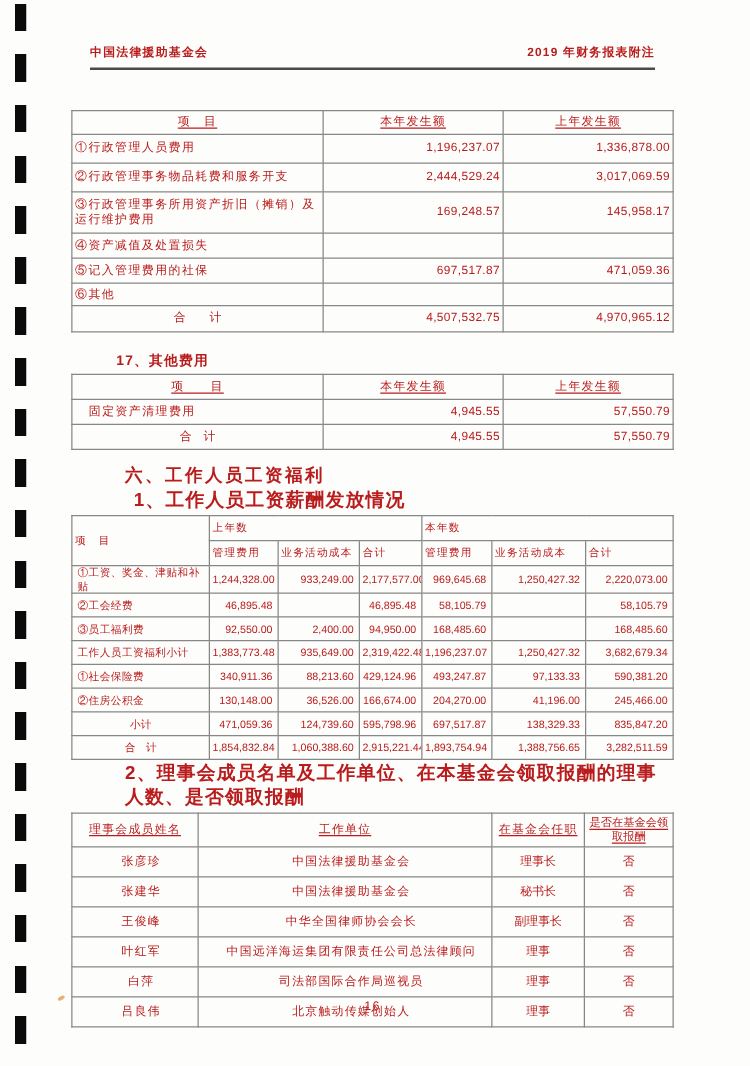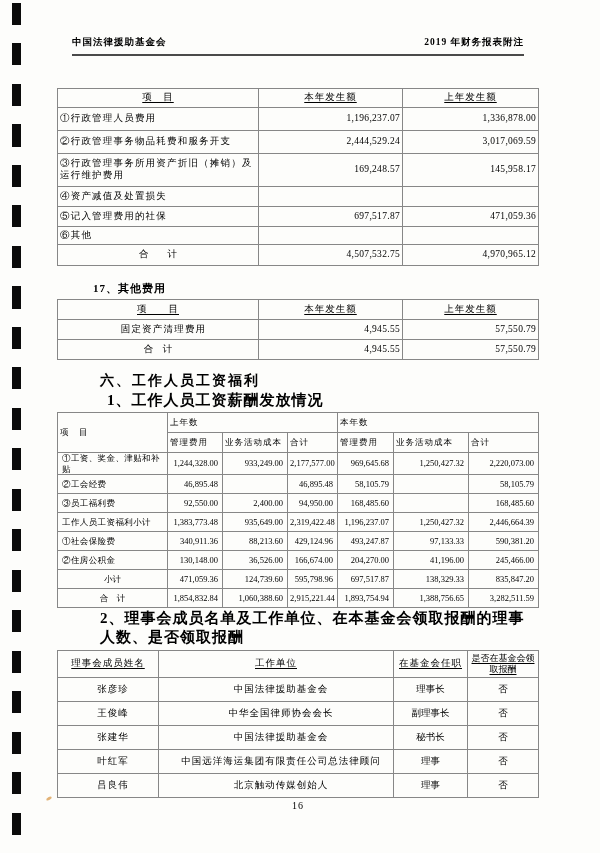--- a/index.html
+++ b/index.html
@@ -1,38 +1,38 @@
 <!DOCTYPE html>
 <html><head>
 <meta charset="utf-8">
 <style>
   html,body{margin:0;padding:0;background:#ffffff;}
   .page{position:relative;width:600px;height:853px;background:#fdfdfb;overflow:hidden;
-        font-family:Liberation Serif, serif;color:#000000;}
+        font-family:Liberation Sans, sans-serif;color:#b91c1c;}
   .binding{position:absolute;left:12px;top:3px;width:9px;height:836px;
         background:repeating-linear-gradient(to bottom,#0b0b0b 0px,#0b0b0b 22px,transparent 22px,transparent 40.5px);}
   .artifact{position:absolute;left:46px;top:797px;width:6px;height:3px;background:#dda45e;
         border-radius:50%;transform:rotate(-30deg);opacity:.85;}
   .content{position:absolute;left:57px;top:36px;width:481px;}
   .doc-header{display:flex;justify-content:space-between;align-items:flex-end;
         margin:0 14px 0 15px;padding-bottom:5px;border-bottom:2px solid #4a4a4a;
         font-size:9.5px;font-weight:bold;letter-spacing:1px;}
   .tbl{border-collapse:collapse;table-layout:fixed;width:481px;font-size:9.5px;}
   .tbl td{border:1px solid #878787;padding:0 2px;vertical-align:middle;line-height:1.25;overflow:hidden;}
   .hd{text-align:center;letter-spacing:1px;text-decoration:underline;text-underline-offset:2px;}
   .hd3{letter-spacing:1px;}
   .lbl{text-align:left;padding-left:8px;letter-spacing:1.2px;}
   .num{text-align:right;padding-right:9px;letter-spacing:.3px;}
   .ctr{text-align:center;}
   .rh17 td{height:17px}.rh18 td{height:18px}.rh19 td{height:19px}.rh20 td{height:20px}
   .rh22 td{height:22px}.rh23 td{height:23px}.rh26 td{height:26px}.rh32 td{height:32px}
   .t1{margin-top:32px;}
   .h17{margin:15px 0 0 36px;font-weight:bold;font-size:11px;letter-spacing:1px;}
   .t2{margin-top:3px;}
-  .t2 .lbl{padding-left:13px;text-align:center;}
+  .t2 .lbl{padding-left:13px;}
   .hbig{margin:12px 0 0 43px;font-weight:bold;font-size:14px;letter-spacing:2px;}
   .sub{margin:1px 0 0 50px;font-weight:bold;font-size:15px;letter-spacing:1px;}
   .sub2{margin-left:43px;}
   .t3{margin-top:2px;font-size:8.5px;}
   .t3 .lbl{padding-left:4px;letter-spacing:.4px;margin-top:42px;}
   .t3 .num{padding-right:4px;letter-spacing:0;}
   .note{margin:2px 0 0 28px;font-size:11px;letter-spacing:1px;}
   .t4{margin-top:3px;}
   .t4 .name,.t4 .org{text-align:center;padding-left:12px;letter-spacing:1px;}
   .hd-small{font-size:9px;letter-spacing:0;line-height:1.35;text-align:center;}
@@ -183,21 +183,21 @@
           <td class="num"></td>
           <td class="num">168,485.60</td>
         </tr>
         <tr class="rh18">
           <td class="lbl">工作人员工资福利小计</td>
           <td class="num">1,383,773.48</td>
           <td class="num">935,649.00</td>
           <td class="num">2,319,422.48</td>
           <td class="num">1,196,237.07</td>
           <td class="num">1,250,427.32</td>
-          <td class="num">2,446,664.39</td>
+          <td class="num">3,682,679.34</td>
         </tr>
         <tr class="rh18">
           <td class="lbl">①社会保险费</td>
           <td class="num">340,911.36</td>
           <td class="num">88,213.60</td>
           <td class="num">429,124.96</td>
           <td class="num">493,247.87</td>
           <td class="num">97,133.33</td>
           <td class="num">590,381.20</td>
         </tr>
@@ -247,38 +247,44 @@
           <td class="hd">在基金会任职</td>
           <td class="hd hd-small">是否在基金会领取报酬</td>
         </tr>
         <tr class="rh23">
           <td class="name">张彦珍</td>
           <td class="org">中国法律援助基金会</td>
           <td class="ctr">理事长</td>
           <td class="ctr">否</td>
         </tr>
         <tr class="rh23">
+          <td class="name">张建华</td>
+          <td class="org">中国法律援助基金会</td>
+          <td class="ctr">秘书长</td>
+          <td class="ctr">否</td>
+        </tr>
+        <tr class="rh23">
           <td class="name">王俊峰</td>
           <td class="org">中华全国律师协会会长</td>
           <td class="ctr">副理事长</td>
           <td class="ctr">否</td>
         </tr>
         <tr class="rh23">
-          <td class="name">张建华</td>
-          <td class="org">中国法律援助基金会</td>
-          <td class="ctr">秘书长</td>
-          <td class="ctr">否</td>
-        </tr>
-        <tr class="rh23">
           <td class="name">叶红军</td>
           <td class="org">中国远洋海运集团有限责任公司总法律顾问</td>
           <td class="ctr">理事</td>
           <td class="ctr">否</td>
         </tr>
         <tr class="rh23">
+          <td class="name">白萍</td>
+          <td class="org">司法部国际合作局巡视员</td>
+          <td class="ctr">理事</td>
+          <td class="ctr">否</td>
+        </tr>
+        <tr class="rh23">
           <td class="name">吕良伟</td>
           <td class="org">北京触动传媒创始人</td>
           <td class="ctr">理事</td>
           <td class="ctr">否</td>
         </tr>
       </tbody>
     </table>
 
   </div>
 

